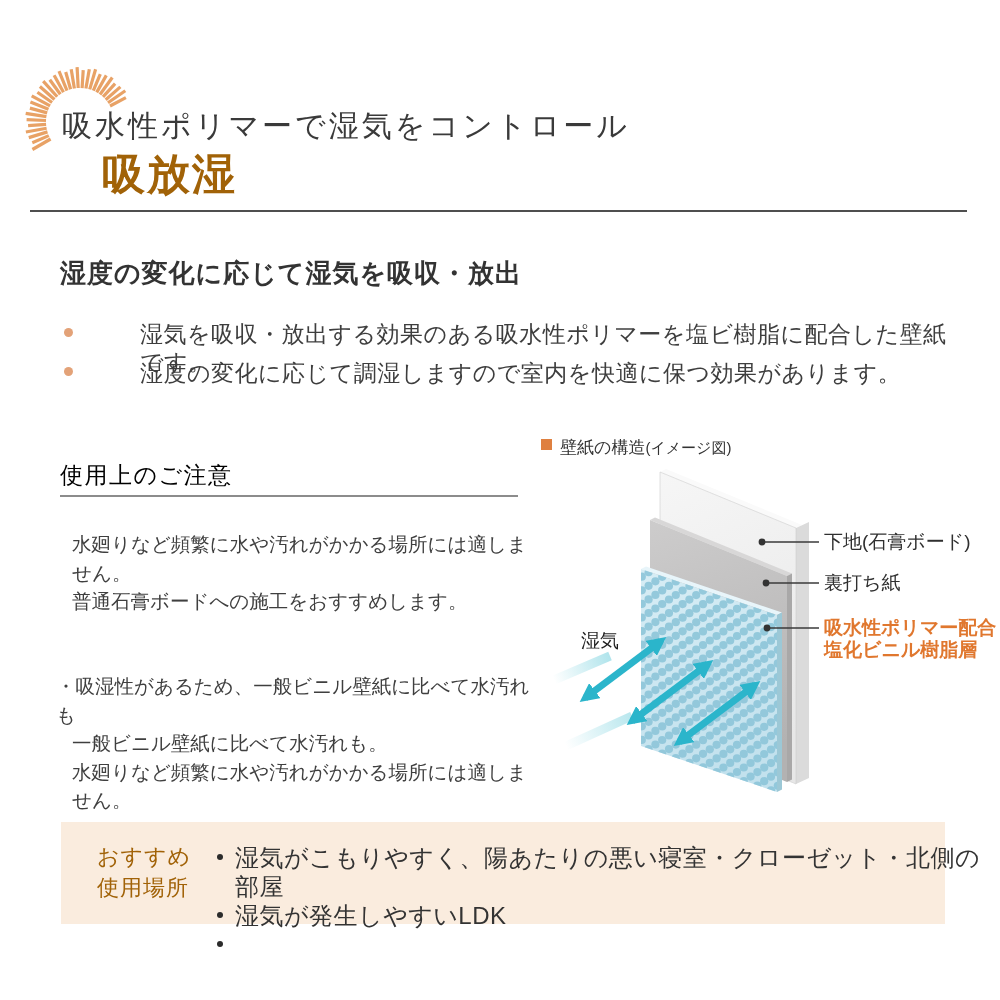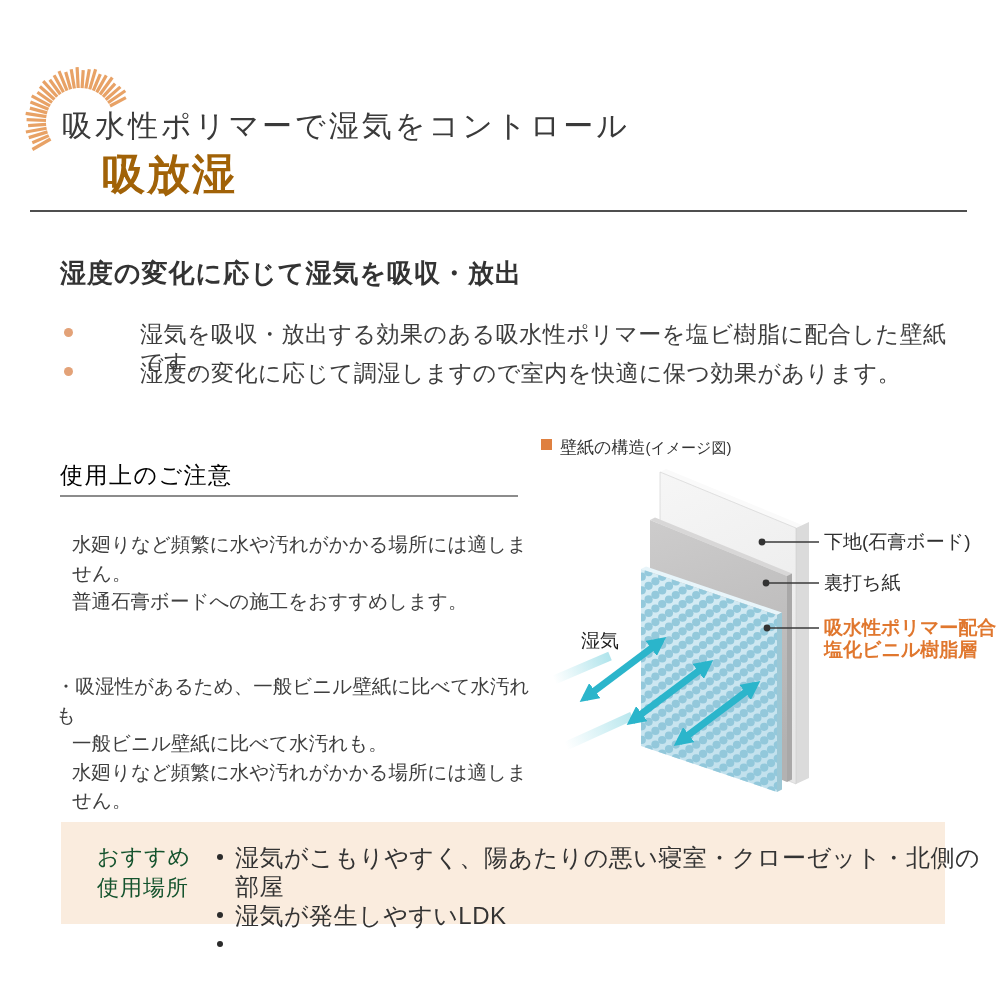--- a/index.html
+++ b/index.html
@@ -22,21 +22,21 @@
   .ib2{top:359px;}
   
   .notes-heading{left:60px;top:460px;font-size:23px;color:#000000;letter-spacing:1.5px;}
   .notes-underline{left:60px;top:495px;width:458px;height:1.5px;background:#8c8c8c;}
   .note-item{left:56px;width:480px;font-size:19.5px;line-height:28.5px;color:#3f3f3f;}
   .n1{top:530px;}
   .n2{top:672px;}
   .note-line.cont{padding-left:16px;}
   
   .rec-box{left:61px;top:822px;width:884px;height:102px;background:#faecde;}
-  .rec-label{left:97px;top:841px;font-size:22px;line-height:31px;color:#14532d;letter-spacing:1px;}
+  .rec-label{left:97px;top:841px;font-size:22px;line-height:31px;color:#a16207;letter-spacing:1px;}
   .rec-items{left:217px;top:843px;}
   .rec-item{display:flex;align-items:flex-start;line-height:29px;}
   .rec-item .rdot{width:6px;height:6px;border-radius:50%;background:#2b2b2b;margin:11px 12px 0 0;flex:0 0 auto;}
   .rec-item .rtxt{font-size:24px;color:#333333;letter-spacing:0.5px;}
   
   #diagram{left:540px;top:430px;width:460px;height:380px;overflow:visible;}
   #diagram text{font-family:"Liberation Sans","DejaVu Sans",sans-serif;}
 </style>
 </head>
 <body>

